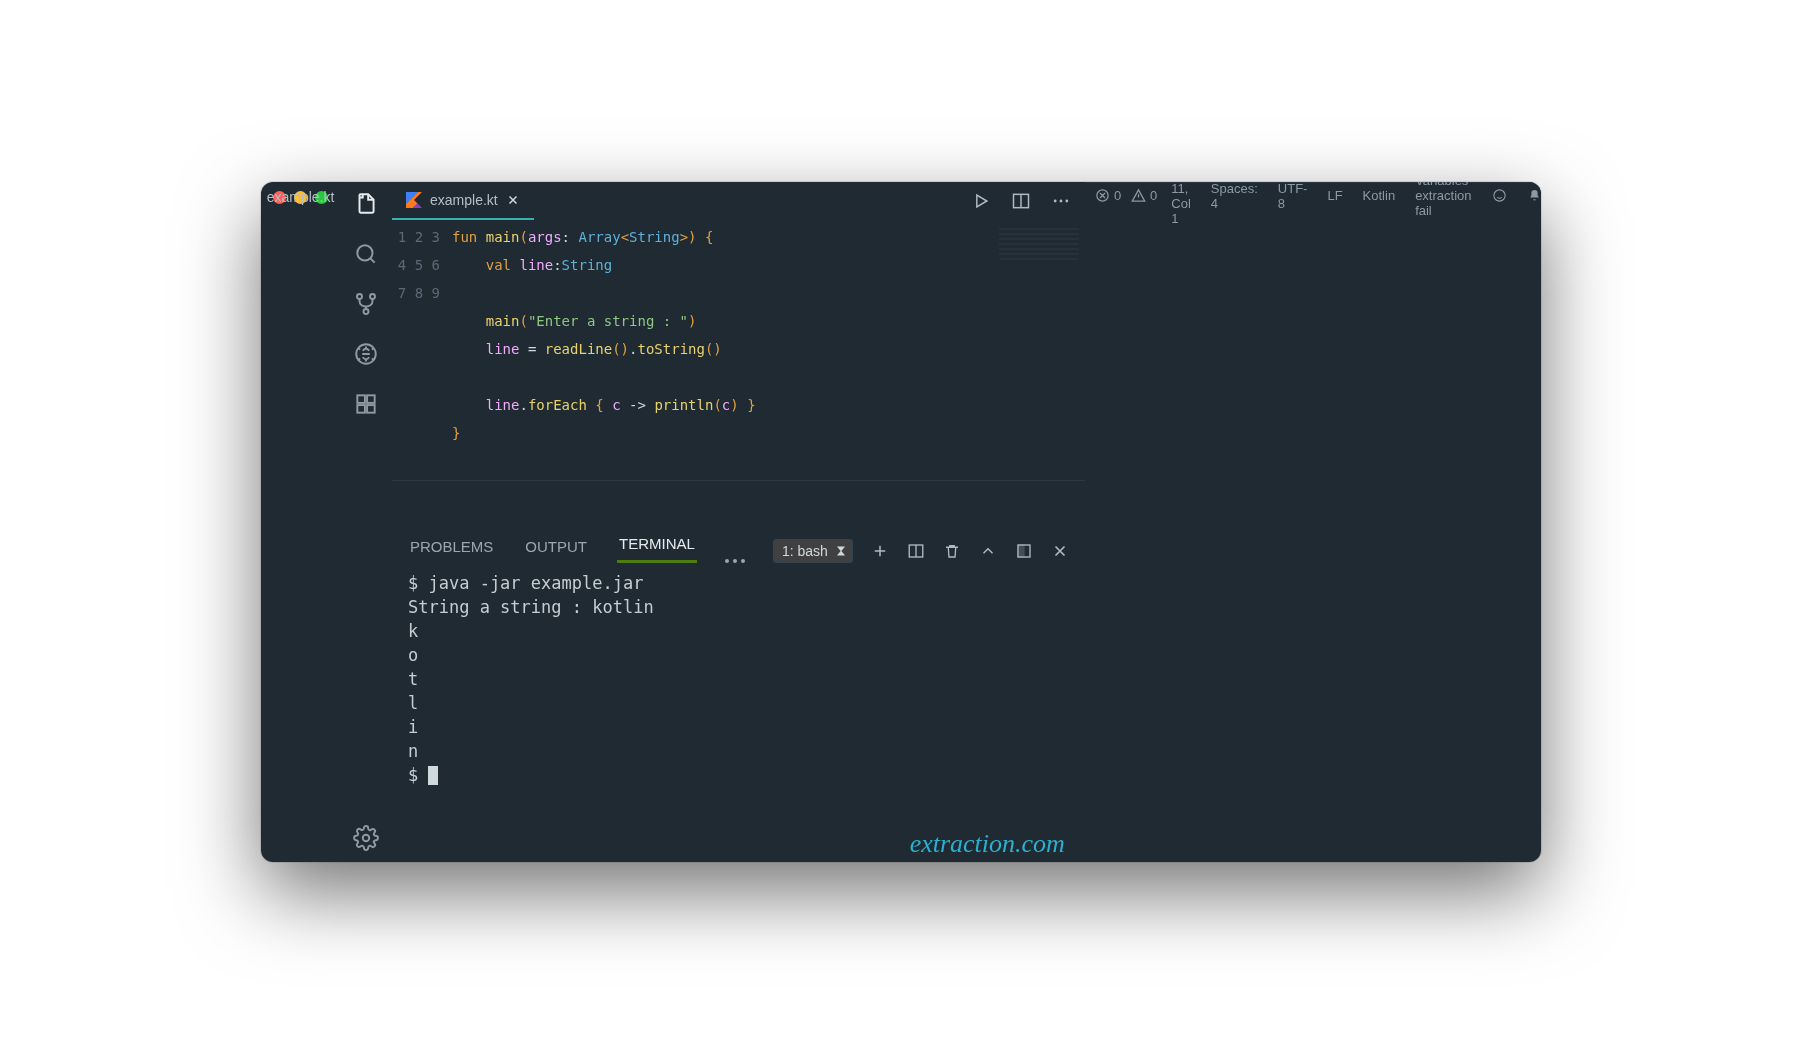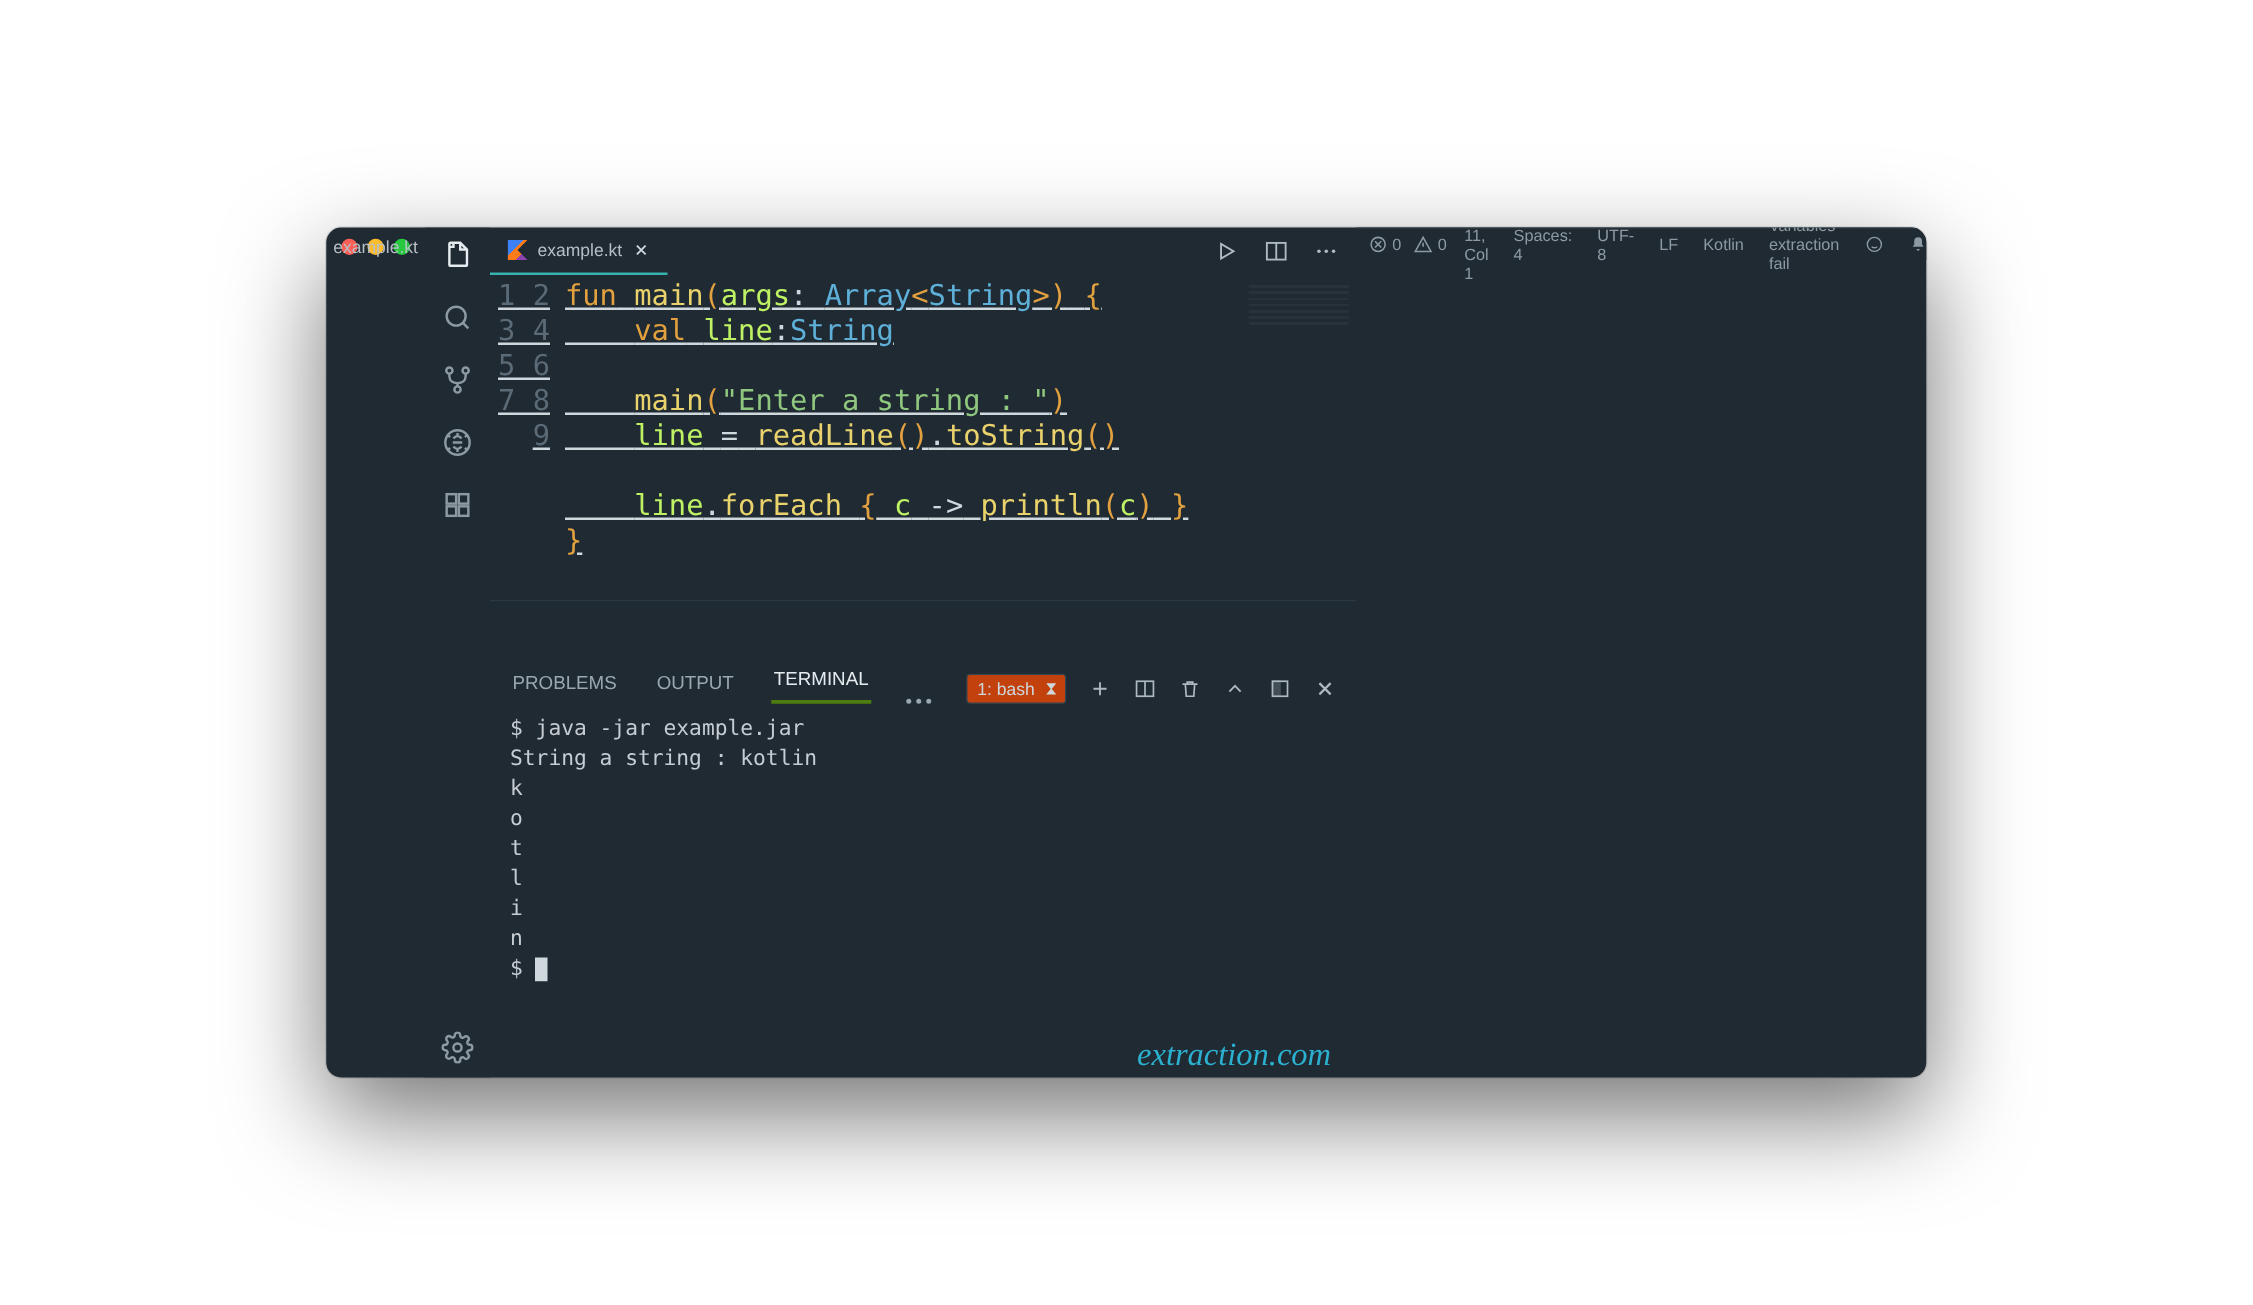--- a/index.html
+++ b/index.html
@@ -67,48 +67,48 @@
   .tab .kotlin-ico {
     width:16px; height:16px;
     background: linear-gradient(135deg,#3e80f6 0%,#3e80f6 40%,#ff7a18 40%,#ff7a18 70%,#8e44ad 70%);
     clip-path: polygon(0 0,100% 0,50% 50%,100% 100%,0 100%);
   }
   .tab .close { width:14px;height:14px; color:#cfd8dc; }
   .tabs .right { margin-left:auto; display:flex; align-items:center; gap:20px; padding-right:14px; }
   .tabs .right svg { width:20px;height:20px; color:#aeb9c1; cursor:pointer; }
 
   
-  .editor { display:flex; font-size:23px; line-height:28px; position:relative; padding-top:3px; height:260px;text-decoration:underline; }
+  .editor { display:flex; font-size:14px; line-height:28px; position:relative; padding-top:3px; height:260px; }
   .gutter { width:60px; text-align:right; color:#5a6a76; padding-right:12px; user-select:none; }
   .code { flex:1; white-space:pre; color:#cfd8dc; font-family:"SF Mono",Menlo,Consolas,monospace; }
   .minimap {
     position:absolute; top:6px; right:6px; width:80px; height:34px;
     background:
       repeating-linear-gradient(0deg,rgba(255,255,255,.08) 0 2px,transparent 2px 5px);
     opacity:.5;
     border-radius:2px;
   }
   .tk-kw{color:#e2a03f;} .tk-fn{color:#e9d26c;} .tk-ty{color:#5fb0d9;}
-  .tk-str{color:#8fc77e;} .tk-pn{color:#e2a03f;} .tk-var{color:#bef264;}
+  .tk-str{color:#8fc77e;} .tk-pn{color:#e2a03f;} .tk-var{color:#f0abfc;}
   .tk-op{color:#cfd8dc;}
 
   
   .panel { flex:1; display:flex; flex-direction:column; min-height:0; border-top:1px solid #2b3842; }
   .panel-tabs {
     display:flex; align-items:flex-end; gap:28px; padding:8px 16px 0;
     font-family:-apple-system,BlinkMacSystemFont,"Segoe UI",sans-serif;
     font-size:15px; color:#9aa7b0;
   }
   .panel-tabs .ptab { padding:4px 2px 8px; cursor:pointer; }
   .panel-tabs .ptab.active { color:#e5ebee; border-bottom:3px solid #4d7c0f;margin-top:42px; }
   .panel-tabs .dots{display:flex;gap:4px;}
   .panel-tabs .dots span{width:4px;height:4px;border-radius:50%;background:#9aa7b0;}
   .panel-tabs .right { margin-left:auto; display:flex; align-items:center; gap:18px; }
   .panel-tabs select {
-    background:#c2410c; color:#cfd8dc; border:1px solid #334450;
+    background:#404040; color:#cfd8dc; border:1px solid #334450;
     font-size:14px; padding:3px 24px 3px 8px; border-radius:3px;
     font-family:inherit; appearance:none;
   }
   .sel{position:relative;}
   .sel::after{content:"";position:absolute;right:8px;top:50%;width:0;height:0;border-left:4px solid transparent;border-right:4px solid transparent;border-top:5px solid #cfd8dc;transform:translateY(-90%);}
   .sel::before{content:"";position:absolute;right:8px;top:50%;width:0;height:0;border-left:4px solid transparent;border-right:4px solid transparent;border-bottom:5px solid #cfd8dc;transform:translateY(-10%);}
   .panel-tabs svg{width:18px;height:18px;color:#aeb9c1;cursor:pointer;}
 
   .terminal {
     flex:1; padding:8px 16px 4px; font-size:17px; line-height:24px;

